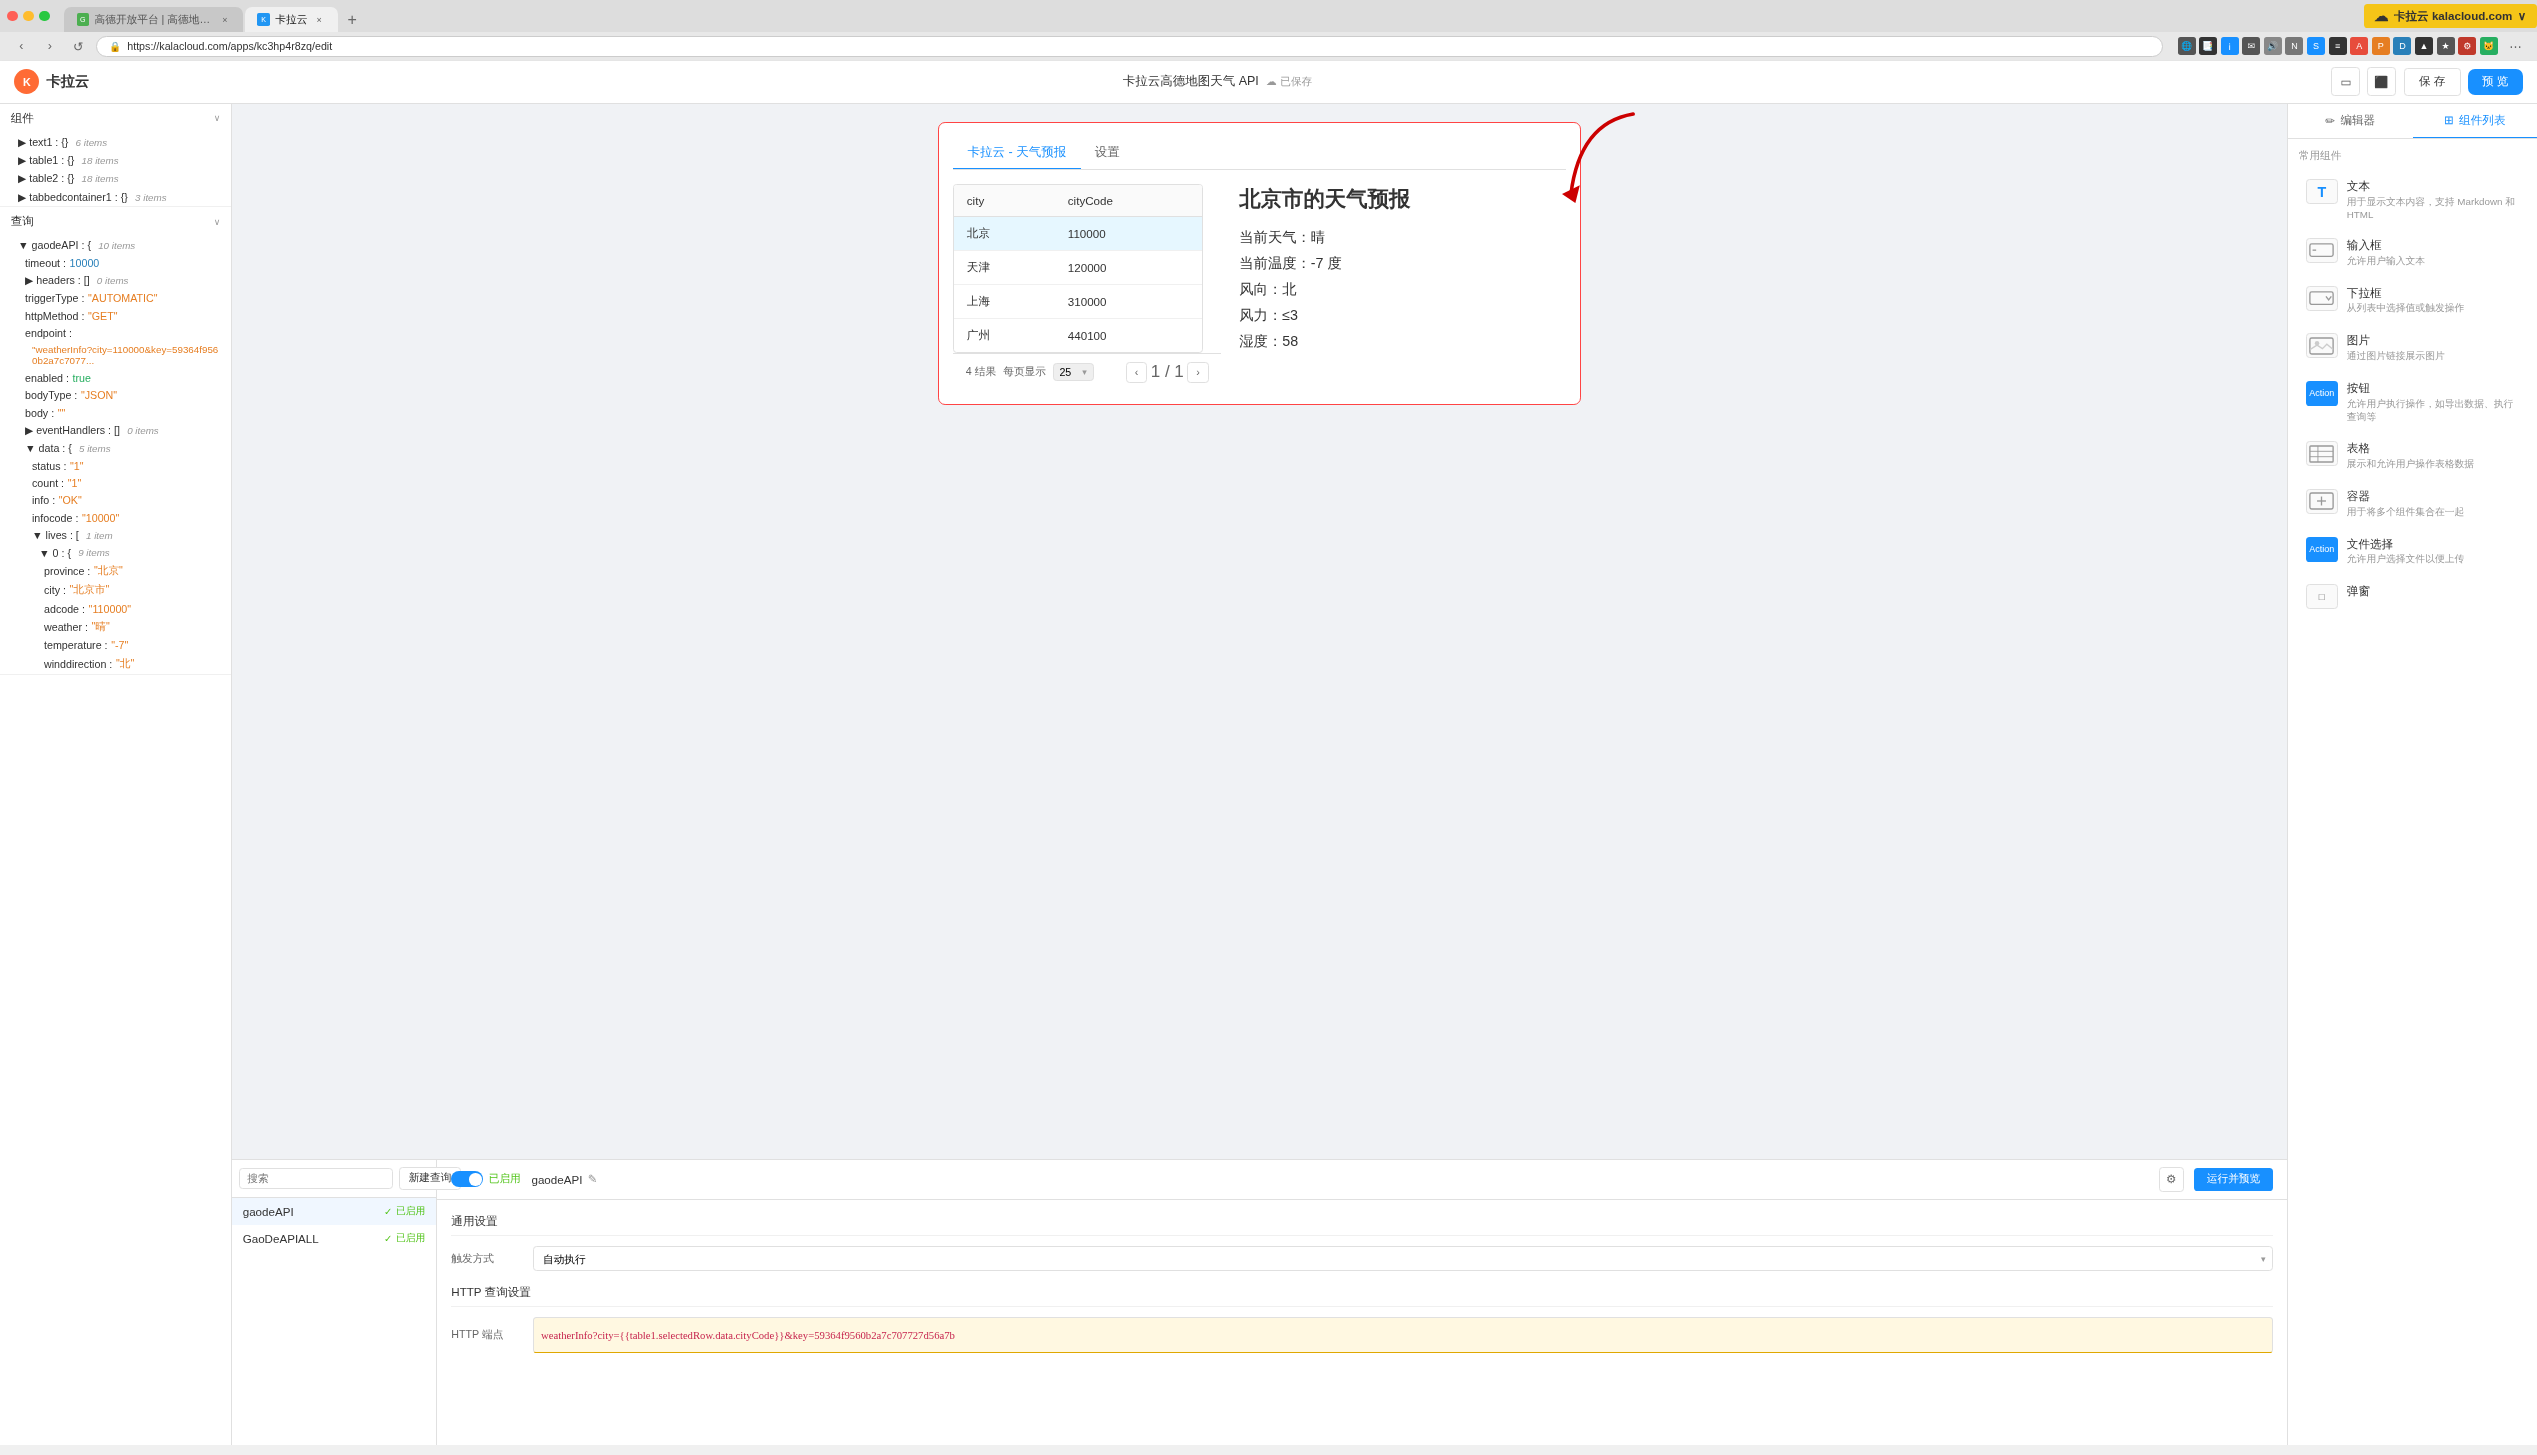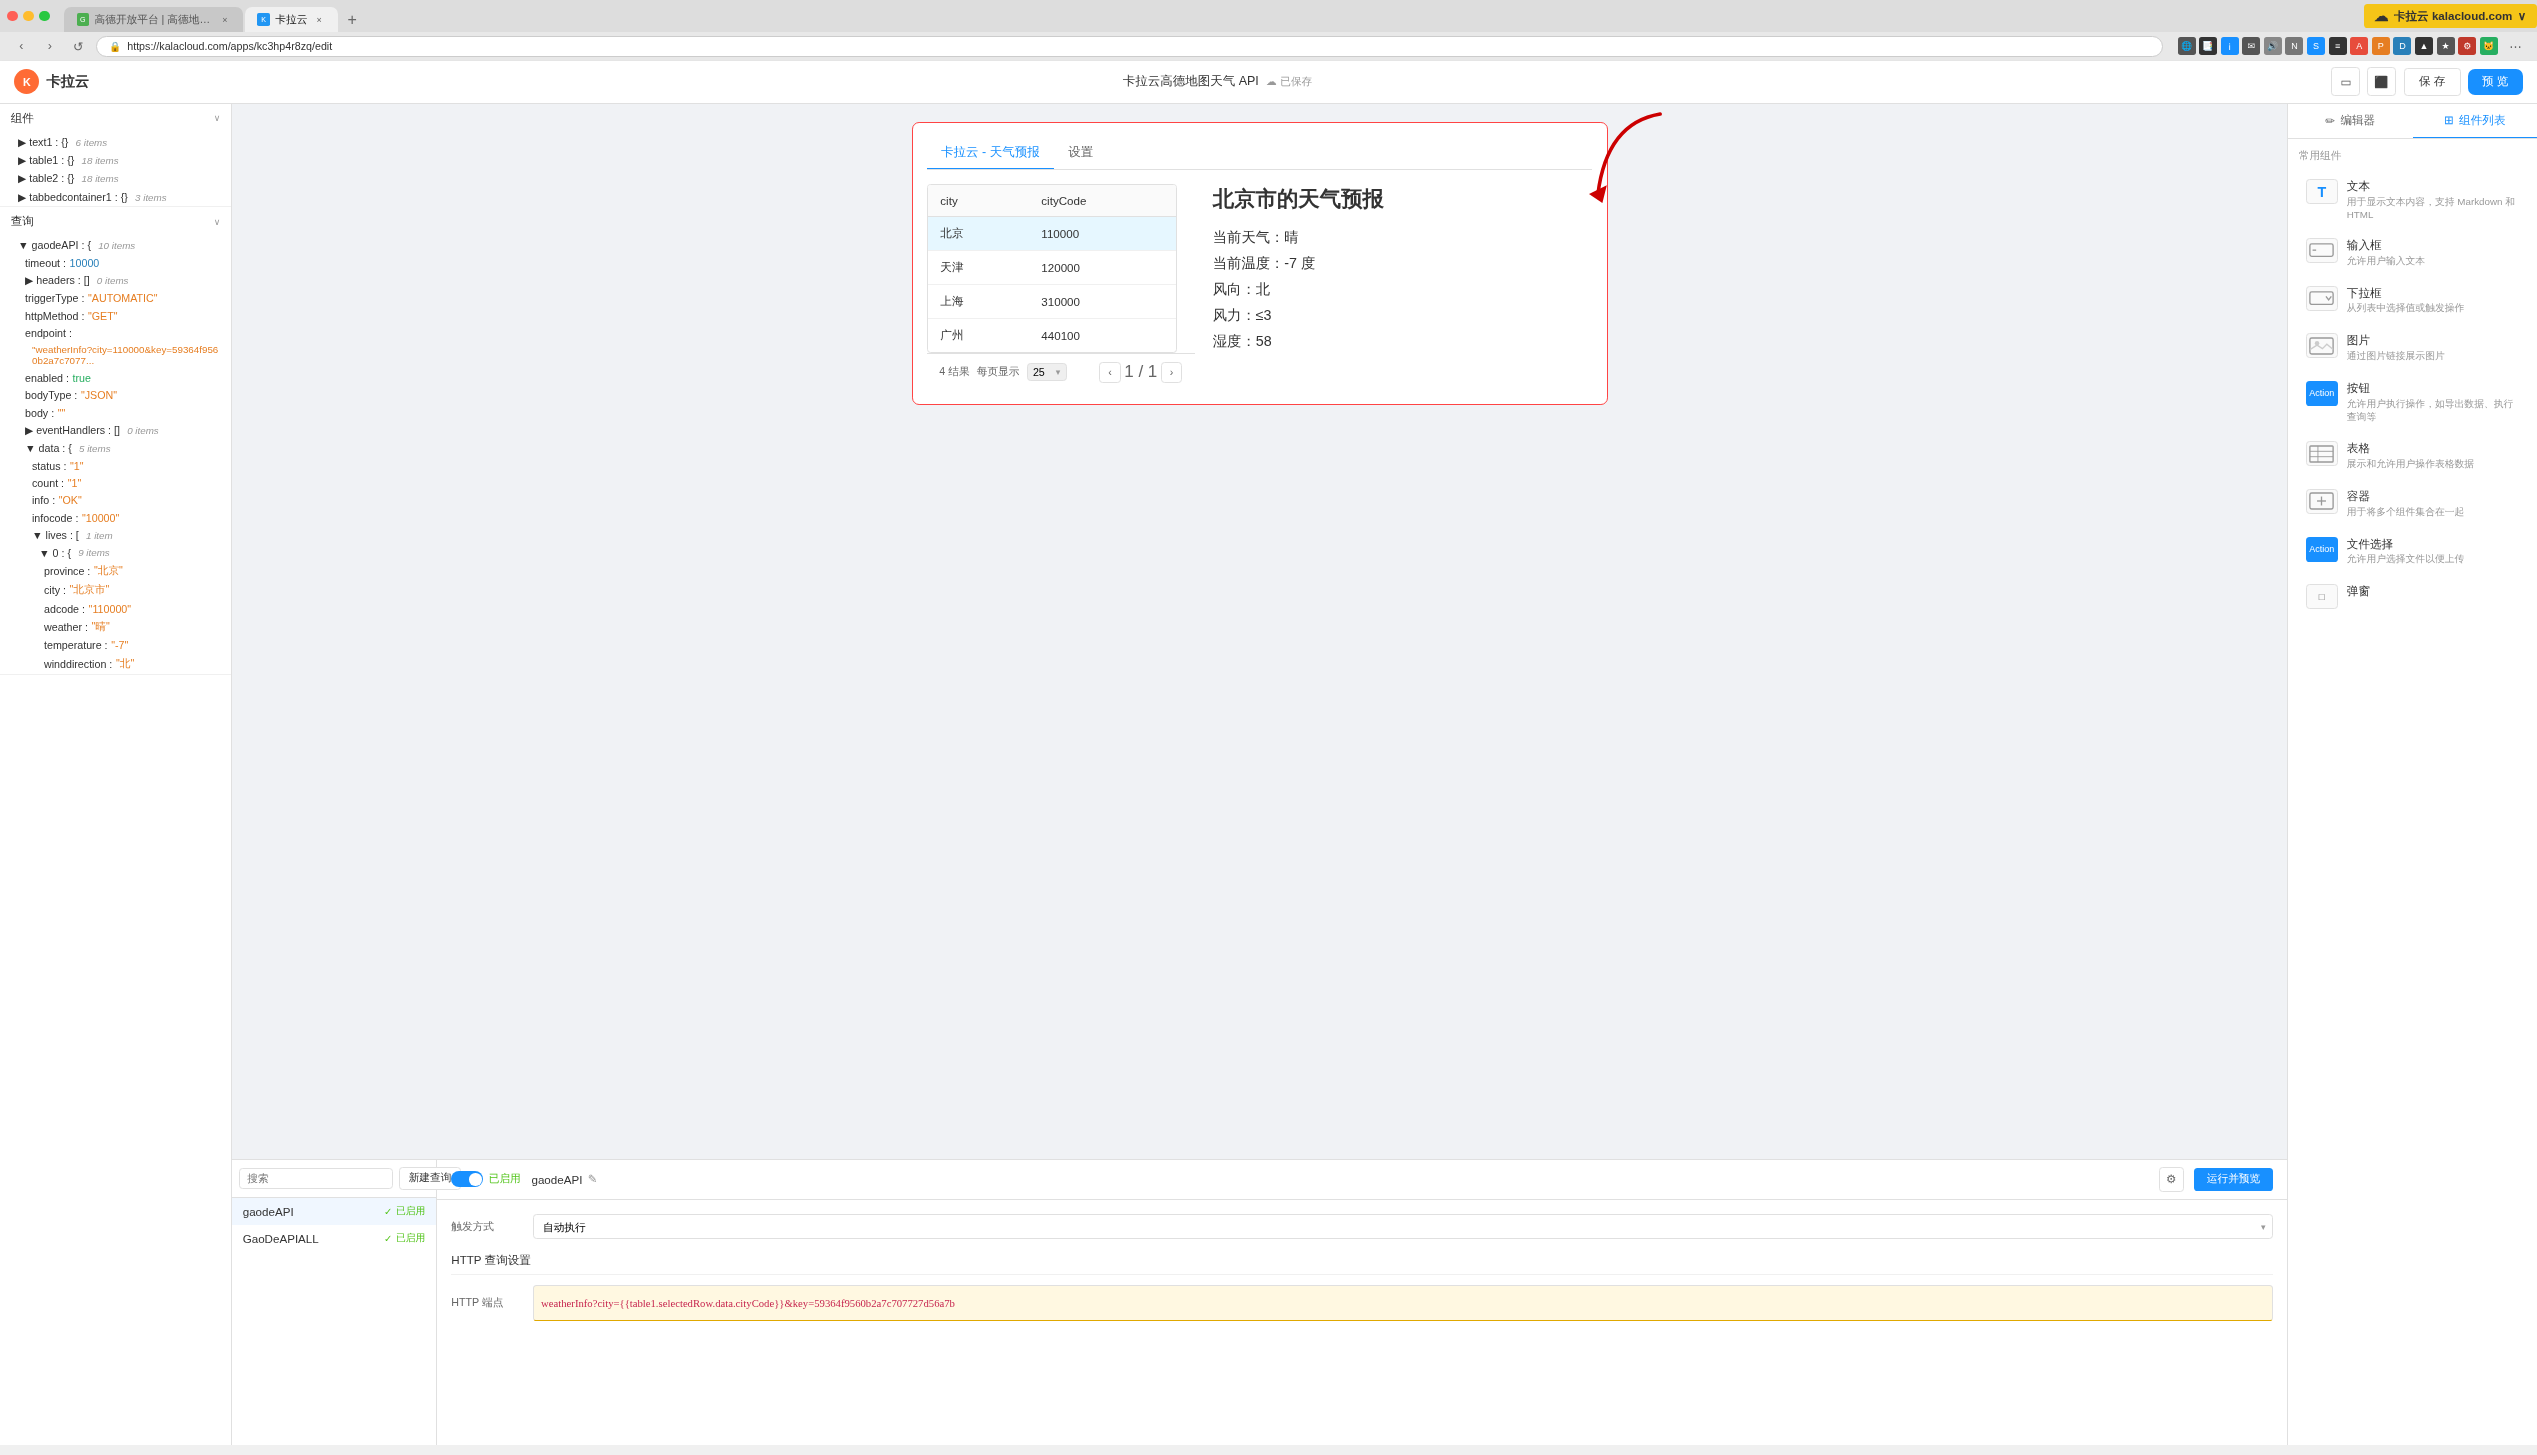--- a/index.html
+++ b/index.html
@@ -58,21 +58,21 @@
     .sidebar-item.indent1 { padding-left: 25px; }
     .sidebar-item.indent2 { padding-left: 32px; }
     .sidebar-item.indent3 { padding-left: 39px; }
     .sidebar-item.indent4 { padding-left: 44px; text-align: right; }
 
     
     .main-canvas { flex: 1; overflow: auto; background: #f0f2f5; padding: 18px; }
     .canvas-inner { position: relative; }
 
     
-    .preview-widget { background: white; border: 1.8px solid #ff4444; border-radius: 7.1px; padding: 14.3px; width: 696px; margin: 0 auto; position: relative; }
+    .preview-widget { background: white; border: 1.8px solid #ff4444; border-radius: 7.1px; padding: 14.3px; width: 643px; margin: 0 auto; position: relative; }
     .widget-tabs { display: flex; border-bottom: 0.9px solid #e0e0e0; margin-bottom: 14.3px; }
     .widget-tab { padding: 7.1px 14.3px; font-size: 12.5px; cursor: pointer; color: #666; }
     .widget-tab.active { color: #1890ff; border-bottom: 1.8px solid #1890ff; }
 
     
     .data-table { width: 250px; border: 0.9px solid #e0e0e0; border-radius: 3.6px; overflow: hidden; margin-right: 18px; }
     .data-table table { width: 100%; border-collapse: collapse; }
     .data-table th { background: #fafafa; padding: 9px 12.5px; text-align: left; font-size: 11.6px; color: #333; border-bottom: 0.9px solid #e0e0e0; font-weight: 500; }
     .data-table td { padding: 9px 12.5px; font-size: 11.6px; color: #333; border-bottom: 0.9px solid #f0f0f0; cursor: pointer; }
     .data-table tr:last-child td { border-bottom: none; }
@@ -463,20 +463,21 @@
               <div class="query-name-display">
                 <span>gaodeAPI</span>
                 <span class="edit-icon">✎</span>
               </div>
               <div class="gear-btn">⚙</div>
               <button class="run-btn">运行并预览</button>
             </div>
 
             <div class="query-settings">
               <div class="settings-section">
+                <div class="settings-section-title">通用设置</div>
                 <div class="settings-row">
                   <span class="settings-label">触发方式</span>
                   <div class="settings-value select-wrapper">
                     <select class="settings-select">
                       <option>自动执行</option>
                     </select>
                     <span class="select-arrow">▾</span>
                   </div>
                 </div>
               </div>

